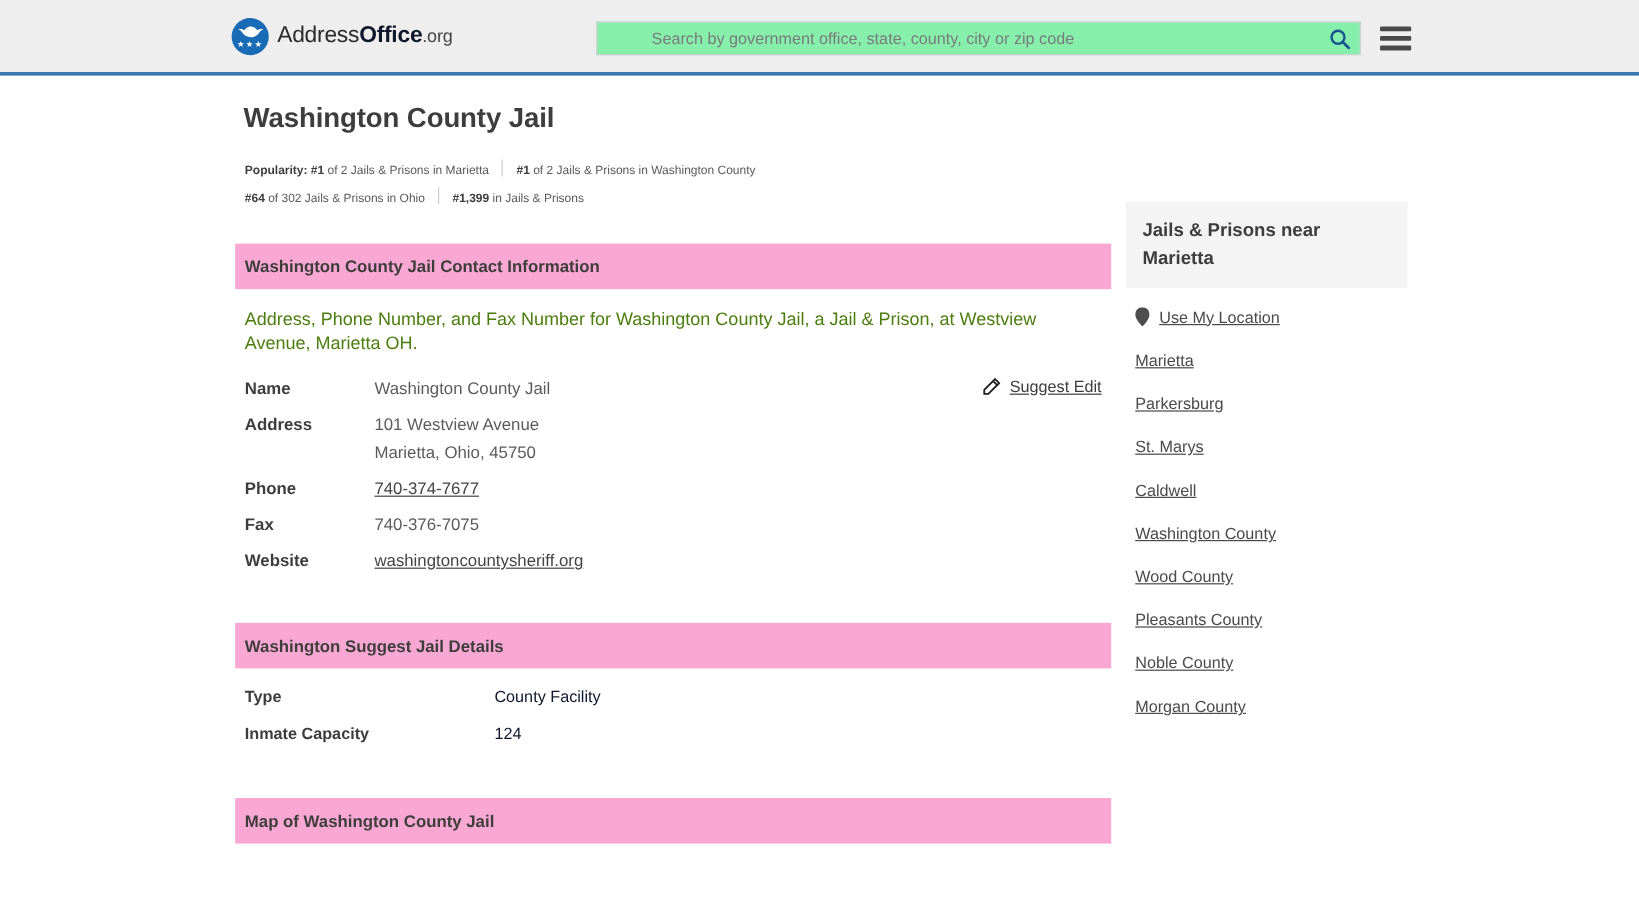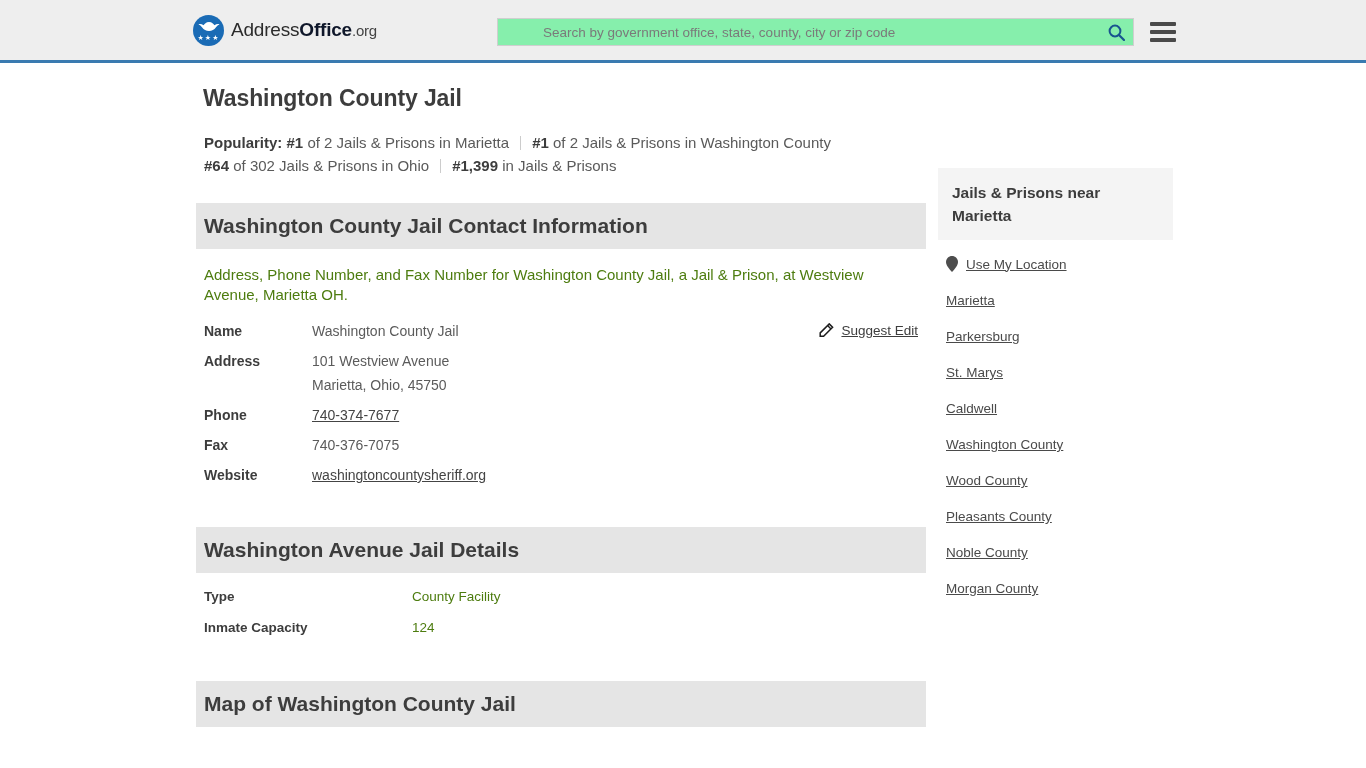--- a/index.html
+++ b/index.html
@@ -143,41 +143,41 @@
   .breadcrumb .sep {
     color: #b3b3b3;
     padding: 0 4px;
     font-size: 12px;
   }
   .breadcrumb .crumb-last { color: #4a4a4a; }
 
   
   .popularity {
     margin: 14px 0 0 8px;
-    font-size: 15px;
+    font-size: 10px;
     color: #5a5a5a;
     line-height: 23px;
     max-width: 700px;
   }
   .popularity .lbl { font-weight: bold; color: #3d3d3d; }
   .popularity .rank { font-weight: bold; color: #3d3d3d; }
   .pop-item { white-space: nowrap; }
   .pop-div {
     display: inline-block;
     border-left: 1px solid #cccccc;
     height: 14px;
     margin: 0 11px -2px 11px;
   }
 
   
   .panel { margin-top: 26px; }
   .panel-head {
-    background: #e5e5e5;
+    background: #f9a8d4;
     padding: 11px 12px 11px 8px;
-    font-size: 21px;
+    font-size: 14px;
     font-weight: bold;
     color: #3d3d3d;
   }
   .panel-body { padding: 16px 8px 4px 8px; }
   .panel-desc {
     font-size: 15px;
     color: #4d7c0f;
     line-height: 20px;
     margin: 0 0 18px 0;
     max-width: 690px;
@@ -221,21 +221,21 @@
   .kv2-row {
     display: flex;
     align-items: baseline;
     margin-bottom: 16px;
     font-size: 13.5px;
   }
   .kv2-key {
     width: 208px; flex: none;
     font-weight: bold; color: #3d3d3d;
   }
-  .kv2-val { color: #4d7c0f; }
+  .kv2-val { color: #0f172a; }
 
   
   .side-head {
     background: #f4f4f4;
     padding: 13px 14px;
     font-size: 15.5px;
     font-weight: bold;
     color: #3d3d3d;
     line-height: 23px;
   }
@@ -337,21 +337,21 @@
           <div class="kv-row">
             <div class="kv-key">Website</div>
             <div class="kv-val"><a href="#">washingtoncountysheriff.org</a></div>
           </div>
 
         </div>
       </div>
     </div>
 
     <div class="panel">
-      <div class="panel-head">Washington Avenue Jail Details</div>
+      <div class="panel-head">Washington Suggest Jail Details</div>
       <div class="panel-body">
         <div class="kv2-row">
           <div class="kv2-key">Type</div>
           <div class="kv2-val">County Facility</div>
         </div>
         <div class="kv2-row">
           <div class="kv2-key">Inmate Capacity</div>
           <div class="kv2-val">124</div>
         </div>
       </div>

